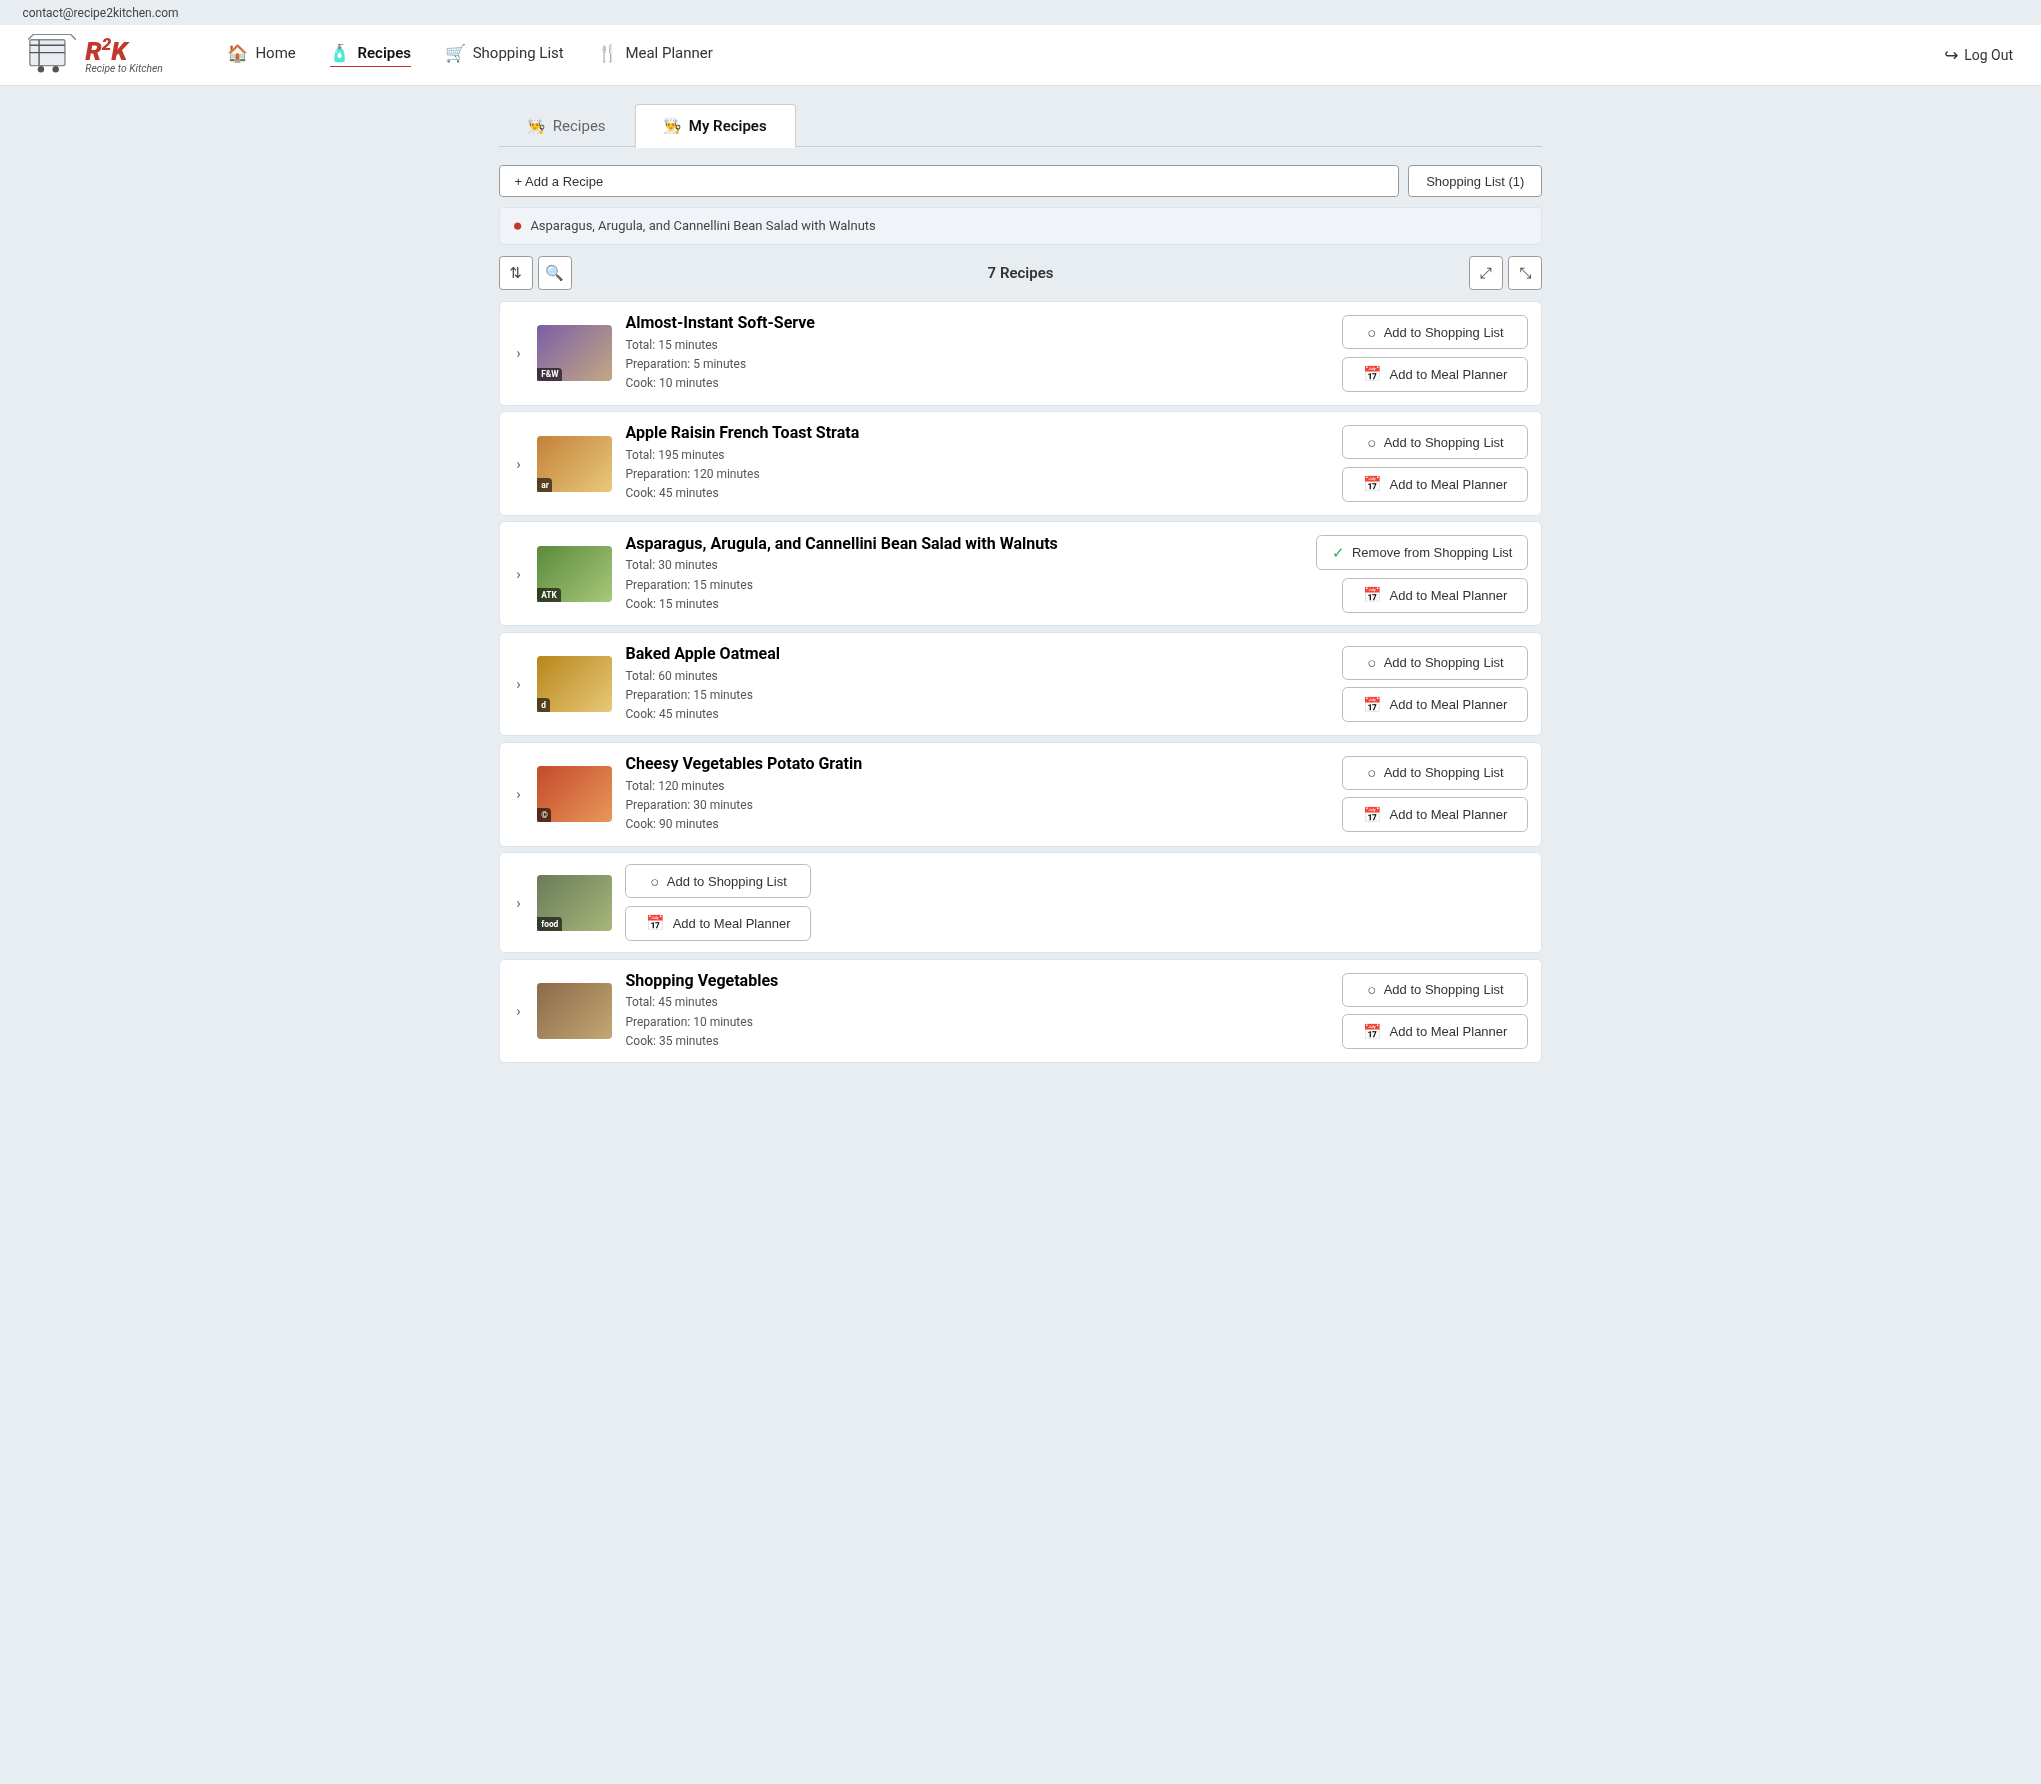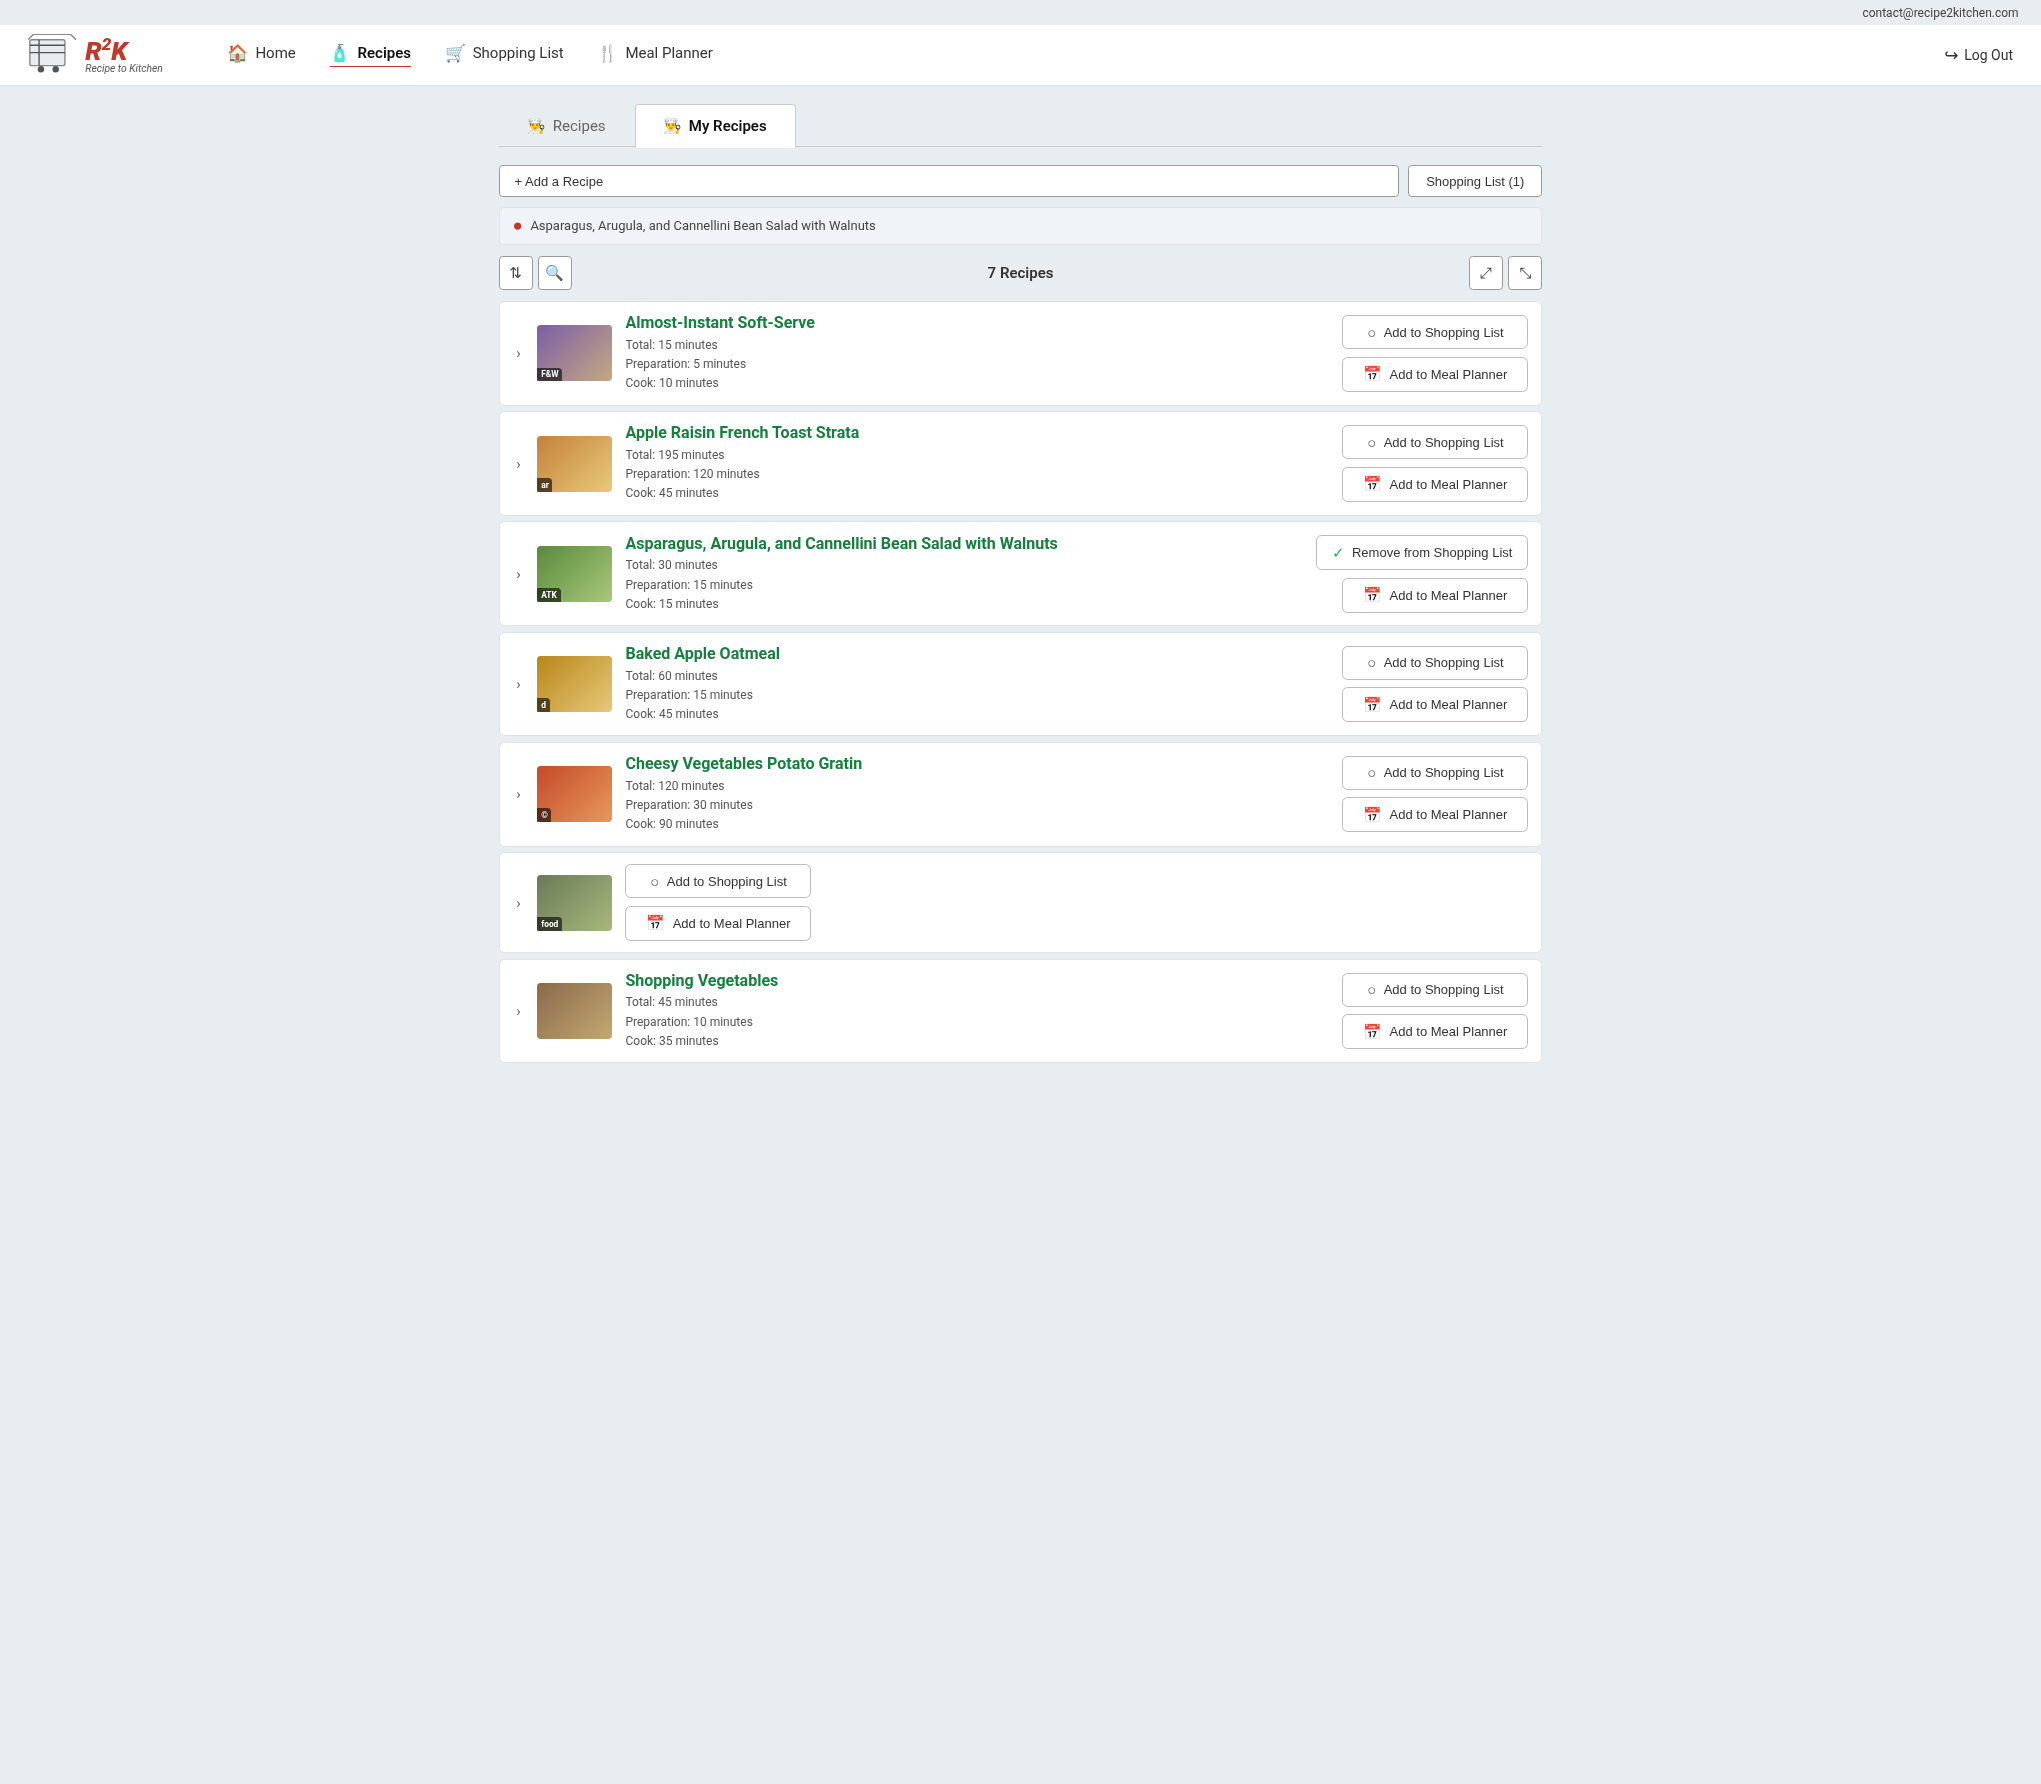--- a/index.html
+++ b/index.html
@@ -5,21 +5,20 @@
     * { box-sizing: border-box; margin: 0; padding: 0; }
     body {
       font-family: -apple-system, BlinkMacSystemFont, 'Segoe UI', Roboto, sans-serif;
       background: #e8edf2;
       min-height: 100vh;
     }
 
     
     .contact-bar {
       background: #e8edf2;
-      text-align: right;
       padding: 5.6px 22.4px;
       font-size: 12px;
       color: #444;
     }
 
     
     .header {
       background: #ffffff;
       display: flex;
       align-items: center;
@@ -250,21 +249,21 @@
       font-weight: bold;
       padding: 1.9px 3.7px;
       border-radius: 0 3.7px 0 0;
     }
     .recipe-info {
       flex: 1;
     }
     .recipe-title {
       font-size: 16px;
       font-weight: 700;
-      color: #15803d;
+      color: #000000;
       margin-bottom: 3.7px;
     }
     .recipe-meta {
       font-size: 12px;
       color: #555;
       line-height: 1.6;
     }
     .recipe-actions {
       display: flex;
       flex-direction: column;

